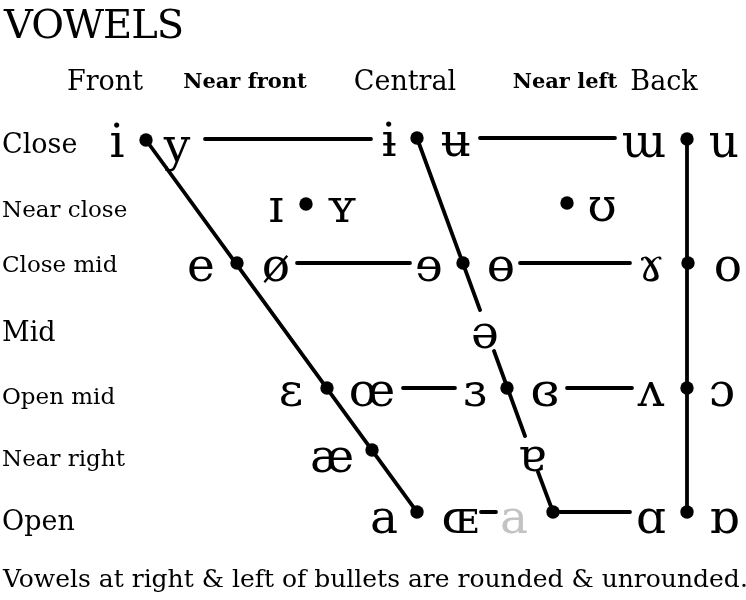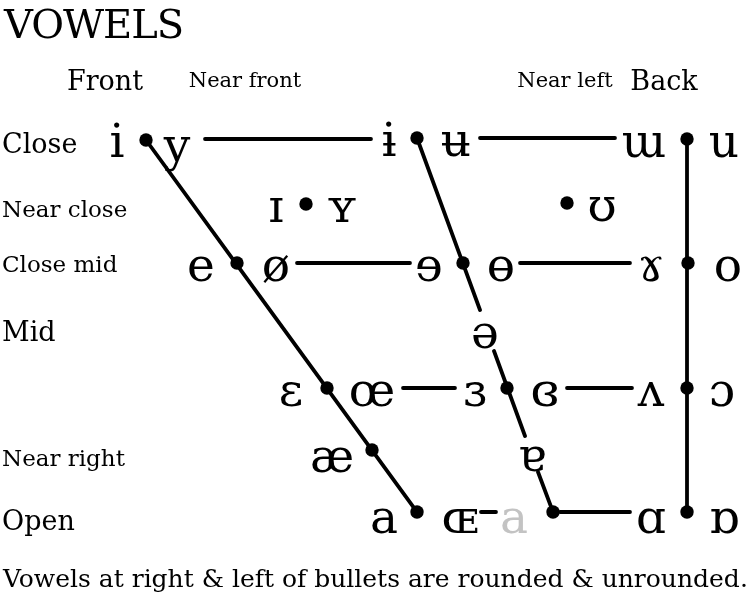--- a/index.html
+++ b/index.html
@@ -23,21 +23,21 @@
   .chart-svg line{stroke:var(--ink);stroke-width:3.8;stroke-linecap:round;}
   .chart-svg circle{fill:var(--ink);}
   .page-title{
     position:absolute;left:4px;top:0px;
     font-size:40px;letter-spacing:-1px;line-height:1.2;
     z-index:2;
   }
   .col-header,.row-label,.vowel,.caption{position:absolute;z-index:2;white-space:nowrap;}
   .col-header{transform:translate(-50%,-50%);top:80px;}
   .col-header.large{font-size:27px;}
-  .col-header.small{font-size:21px;}
+  .col-header.small{font-size:21px;font-weight:bold;}
   .row-label{left:2px;transform:translate(0,-50%);}
   .row-label.large{font-size:27px;}
   .row-label.small{font-size:23px;}
   .vowel{
     font-size:47px;line-height:1;
     transform:translate(-50%,-50%);
   }
   .vowel.muted{color:var(--muted);}
   .caption{left:3px;top:578px;transform:translate(0,-50%);font-size:25px;}
 </style>
@@ -77,27 +77,29 @@
     <circle cx="372" cy="450" r="6.7"></circle>
     <circle cx="417" cy="512" r="6.7"></circle>
     <circle cx="553" cy="512" r="6.7"></circle>
     <circle cx="687" cy="512" r="6.7"></circle>
   </svg>
 
   <div class="page-title">VOWELS</div>
 
   <div class="col-header large" style="left:105px">Front</div>
   <div class="col-header small" style="left:245px">Near front</div>
+  <div class="col-header large" style="left:405px">Central</div>
   <div class="col-header small" style="left:565px">Near left</div>
   <div class="col-header large" style="left:664px">Back</div>
 
   <div class="row-label large" style="top:143px">Close</div>
   <div class="row-label small" style="top:209px">Near close</div>
   <div class="row-label small" style="top:264px">Close mid</div>
   <div class="row-label large" style="top:331px">Mid</div>
+  <div class="row-label small" style="top:396px">Open mid</div>
   <div class="row-label small" style="top:458px">Near right</div>
   <div class="row-label large" style="top:520px">Open</div>
 
   <span class="vowel" style="left:117px;top:140px">i</span>
   <span class="vowel" style="left:177px;top:144px">y</span>
   <span class="vowel" style="left:389px;top:139px">ɨ</span>
   <span class="vowel" style="left:456px;top:139px">ʉ</span>
   <span class="vowel" style="left:644px;top:140px">ɯ</span>
   <span class="vowel" style="left:724px;top:140px">u</span>
   <span class="vowel" style="left:276px;top:205px">ɪ</span>

